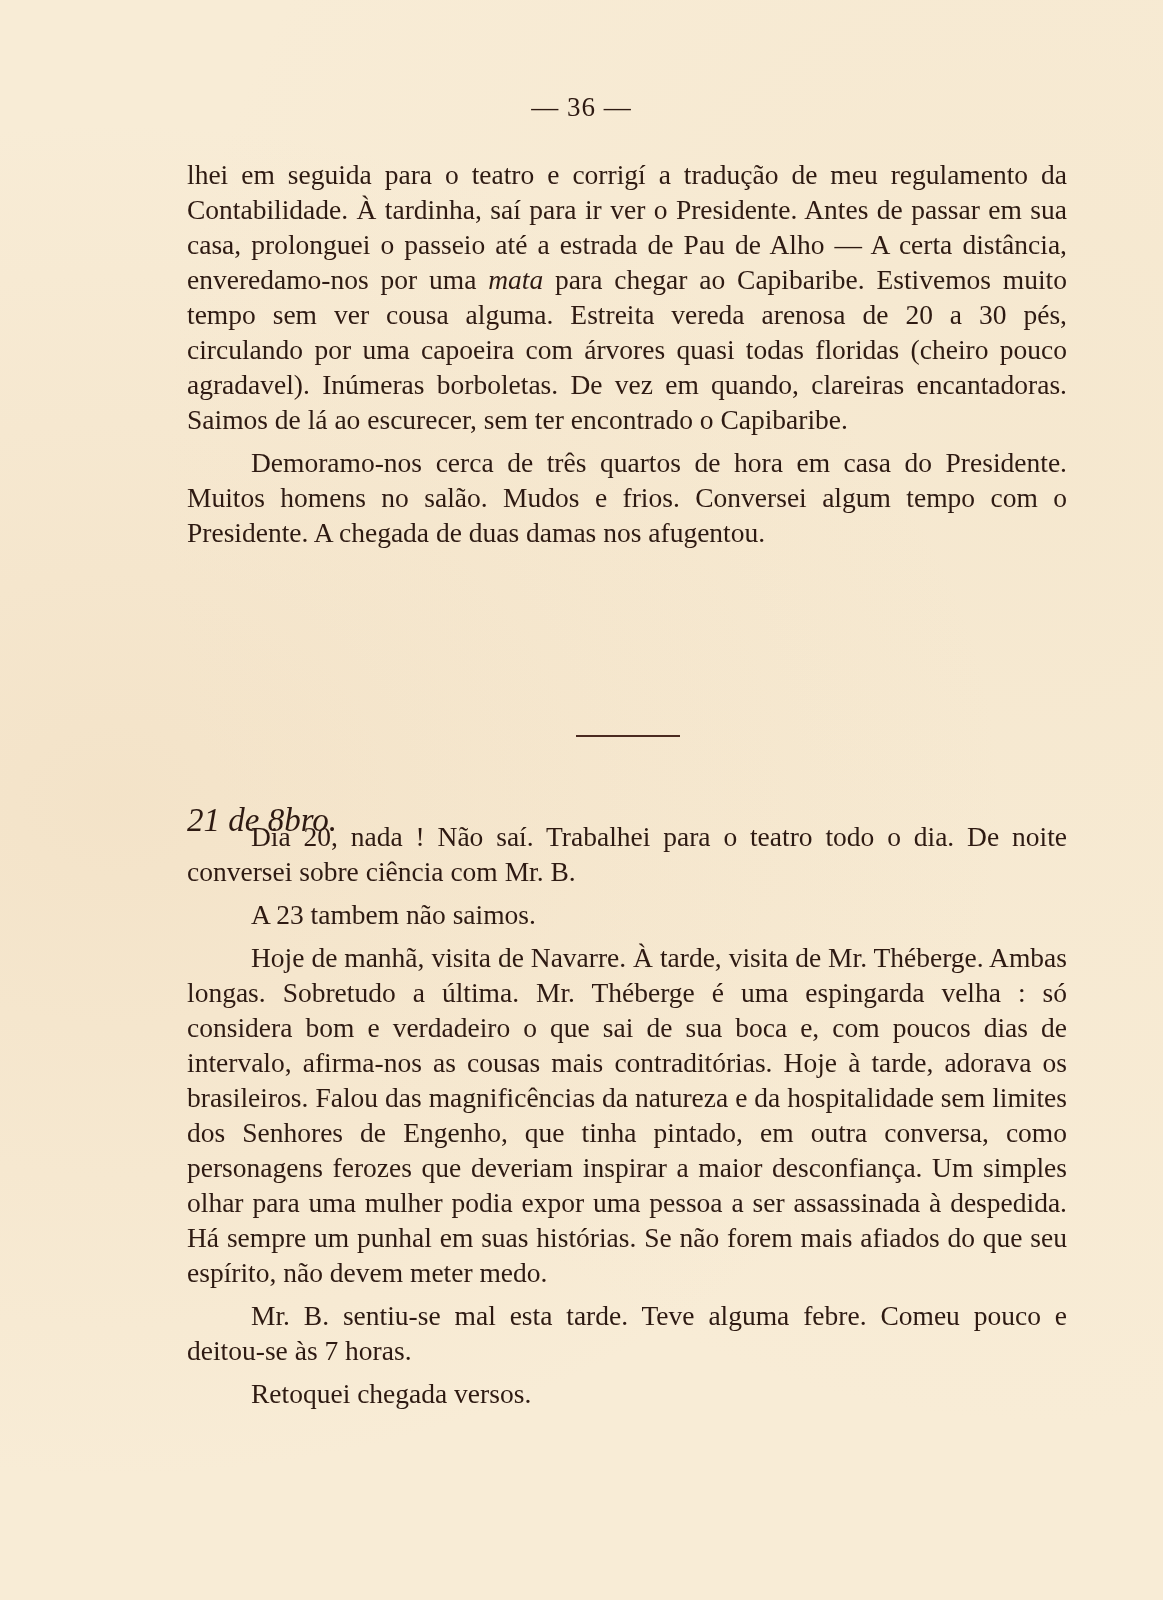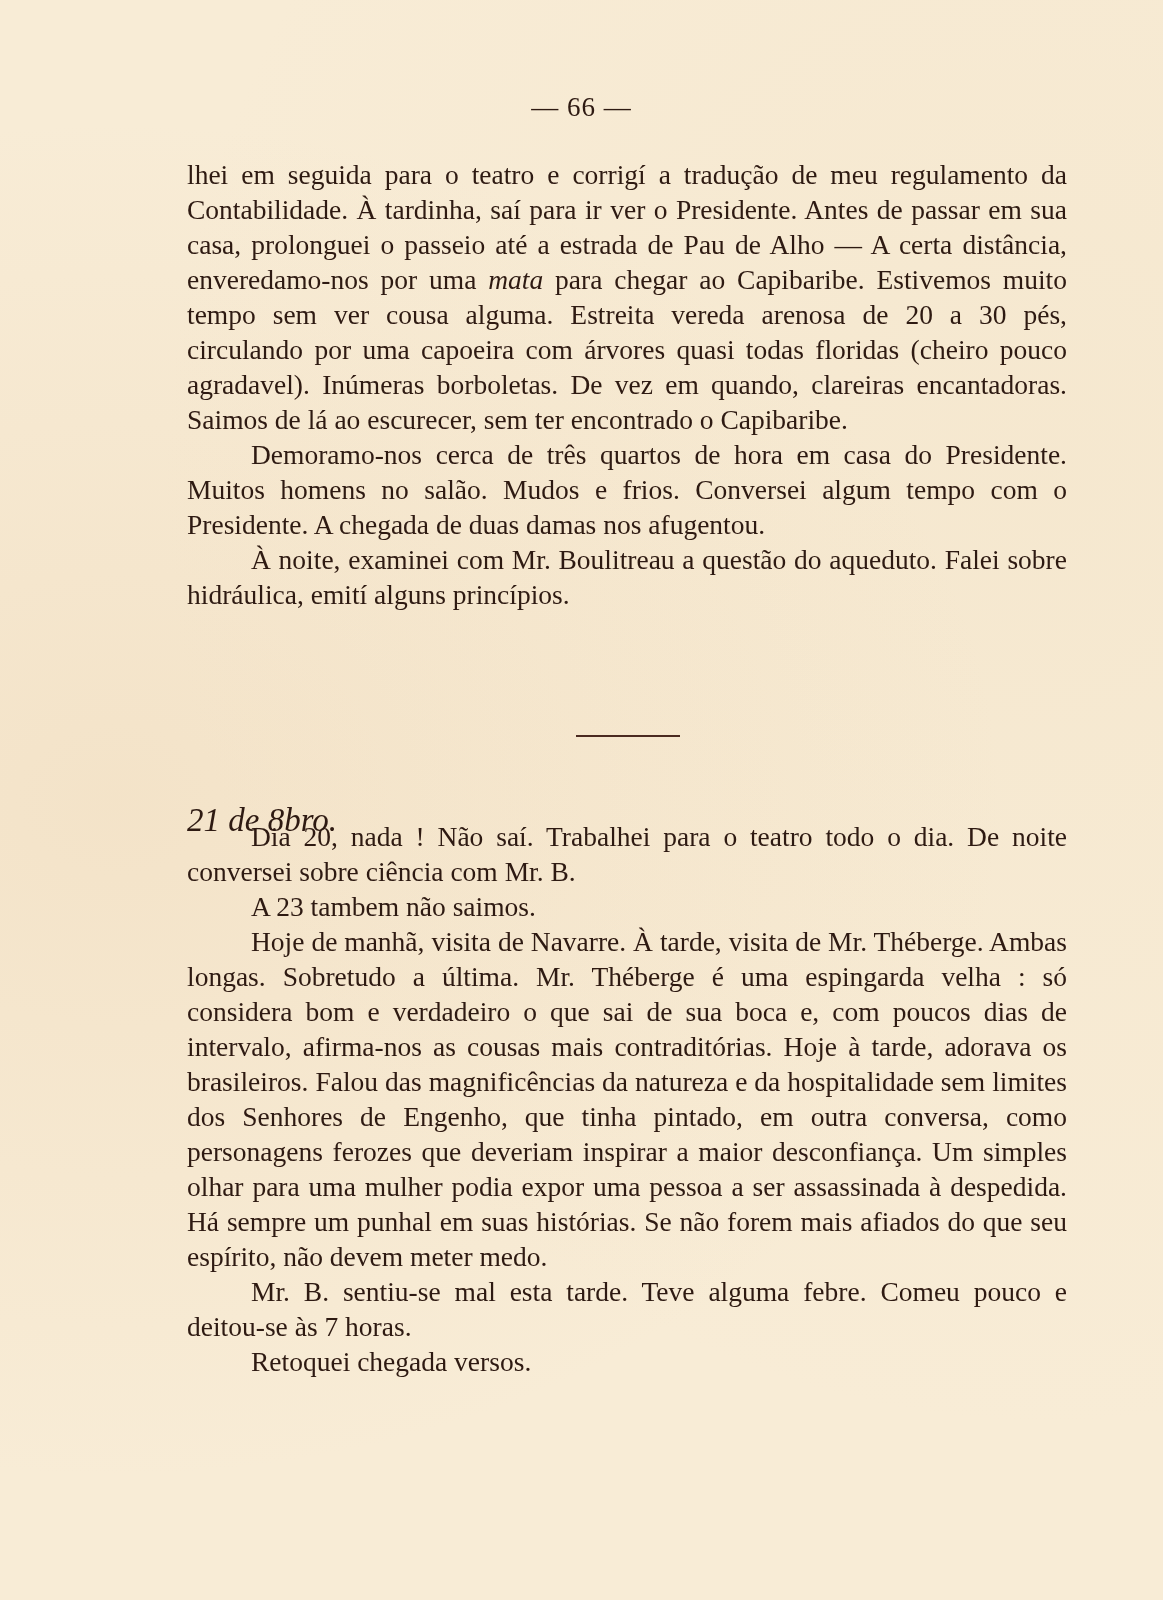--- a/index.html
+++ b/index.html
@@ -42,21 +42,21 @@
       text-align: justify;
       text-align-last: auto;
     }
     .para {
       margin: 0;
     }
     .para.indent {
       text-indent: 64px;
     }
     .para.gap {
-      margin-top: 0;
+      margin-top: 8px;
     }
     .block-1 { top: 157px; }
     .rule {
       position: absolute;
       left: 576px;
       top: 735px;
       width: 104px;
       height: 0;
       border-top: 2px solid #4a2a20;
     }
@@ -67,28 +67,27 @@
       font-size: 33px;
       font-style: italic;
     }
     .block-2 { top: 819px; }
     em.it { font-style: italic; }
   </style>
 </head>
 <body>
 
 <div class="page">
-  <div class="page-number">— 66 —</div>
+  <div class="page-number">— 36 —</div>
 
   <div class="text-block block-1">
     <p class="para">
       <span>lhei em seguida para o teatro e corrigí a tradução de meu regulamento da Contabilidade.  À tardinha, saí para ir ver o Presidente. Antes de passar em sua casa, prolonguei o passeio até a estrada de Pau de Alho — A certa distância, enveredamo-nos por uma </span><em class="it">mata</em><span> para chegar ao Capibaribe.  Estivemos muito tempo sem ver cousa alguma.  Estreita vereda arenosa de 20 a 30 pés, circulando por uma capoeira com árvores quasi todas floridas (cheiro pouco agradavel).  Inúmeras borboletas.  De vez em quando, clareiras encantadoras.  Saimos de lá ao escurecer, sem ter encontrado o Capibaribe.</span>
     </p>
     <p class="para indent gap">Demoramo-nos cerca de três quartos de hora em casa do Presidente.  Muitos homens no salão.  Mudos e frios.  Conversei algum tempo com o Presidente.  A chegada de duas damas nos afugentou.</p>
-    <p class="para indent gap">À noite, examinei com Mr. Boulitreau a questão do aqueduto. Falei sobre hidráulica, emití alguns princípios.</p>
   </div>
 
   <div class="rule"></div>
 
   <div class="date-heading">21 de 8bro.</div>
 
   <div class="text-block block-2">
     <p class="para indent">Dia 20, nada !  Não saí.  Trabalhei para o teatro todo o dia. De noite conversei sobre ciência com Mr. B.</p>
     <p class="para indent gap">A 23 tambem não saimos.</p>
     <p class="para indent gap">Hoje de manhã, visita de Navarre.  À tarde, visita de Mr. Théberge.  Ambas longas.  Sobretudo a última.  Mr. Théberge é uma espingarda velha :  só considera bom e verdadeiro o que sai de sua boca e, com poucos dias de intervalo, afirma-nos as cousas mais contraditórias.  Hoje à tarde, adorava os brasileiros. Falou das magnificências da natureza e da hospitalidade sem limites dos Senhores de Engenho, que tinha pintado, em outra conversa, como personagens ferozes que deveriam inspirar a maior desconfiança.  Um simples olhar para uma mulher podia expor uma pessoa a ser assassinada à despedida.  Há sempre um punhal em suas histórias.  Se não forem mais afiados do que seu espírito, não devem meter medo.</p>

